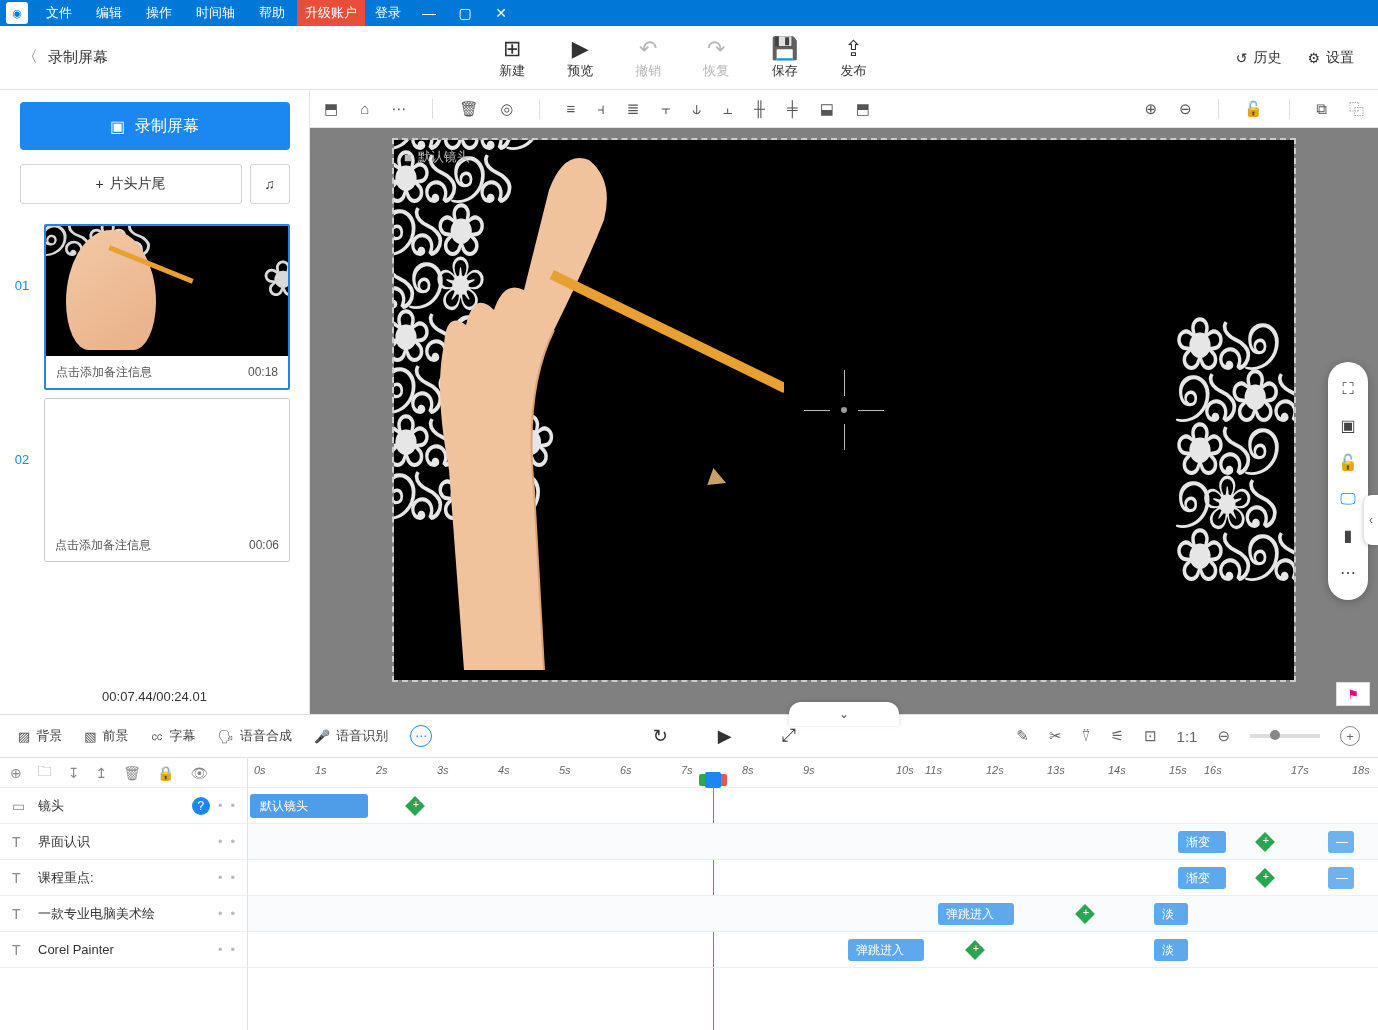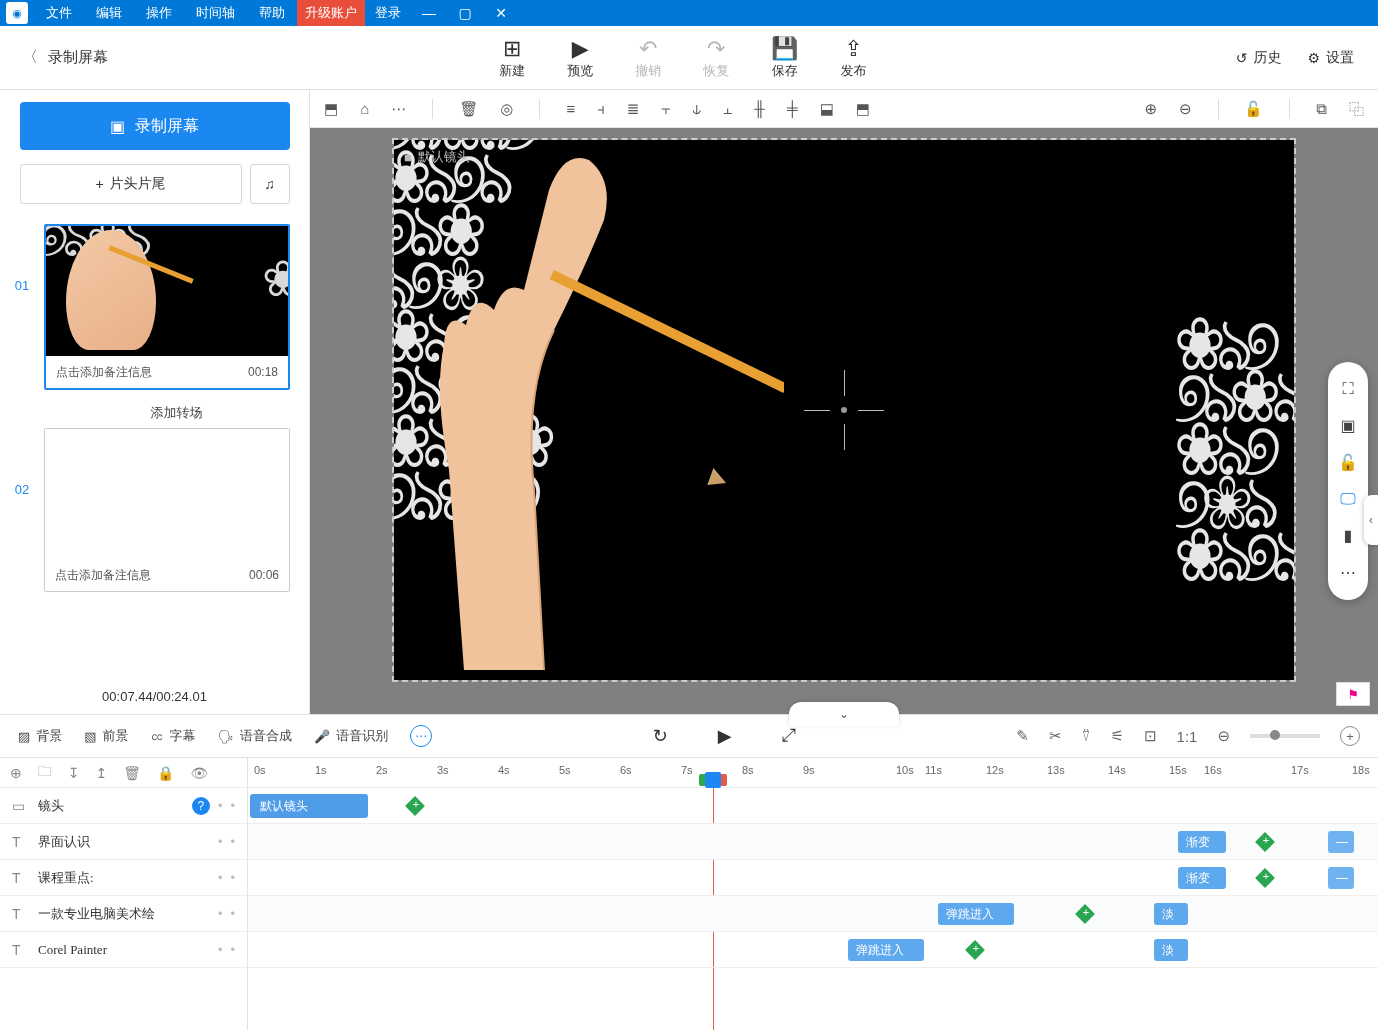--- a/index.html
+++ b/index.html
@@ -57,26 +57,26 @@
 .timeline-bar .tab { display:flex; align-items:center; gap:6px; }
 .timeline-bar .more { width:22px; height:22px; border:1.5px solid #1b87f0; border-radius:50%; color:#1b87f0; display:flex; align-items:center; justify-content:center; font-size:12px; }
 .timeline-bar .center { flex:1; display:flex; justify-content:center; gap:50px; font-size:18px; color:#333; }
 .timeline-bar .right { display:flex; gap:20px; font-size:15px; color:#666; align-items:center; }
 .timeline-bar .right .plus-circ { width:20px; height:20px; border:1.5px solid #888; border-radius:50%; display:flex; align-items:center; justify-content:center; font-size:13px; }
 .timeline { display:flex; height:272px; }
 .track-head { width:248px; border-right:1px solid #e3e3e3; }
 .track-head .tool-row { height:30px; display:flex; align-items:center; gap:16px; padding:0 10px; color:#888; border-bottom:1px solid #eee; font-size:14px; }
 .track-row-head { height:36px; display:flex; align-items:center; padding:0 12px; border-bottom:1px solid #eee; font-size:13px; gap:8px; }
 .track-row-head .ticon { width:18px; color:#888; font-size:14px; }
-.track-row-head .label { flex:1; white-space:nowrap; overflow:hidden; text-overflow:ellipsis;font-family:Liberation Serif, serif; }
+.track-row-head .label { flex:1; white-space:nowrap; overflow:hidden; text-overflow:ellipsis; }
 .track-row-head .help { width:18px; height:18px; background:#1b87f0; color:#fff; border-radius:50%; display:flex; align-items:center; justify-content:center; font-size:12px; }
 .track-row-head .dot { color:#bbb; }
 .track-body { flex:1; position:relative; overflow:hidden; }
 .ruler { height:30px; border-bottom:1px solid #eee; position:relative; font-size:11px; color:#666; }
-.ruler .tick { position:absolute; top:6px; }
+.ruler .tick { position:absolute; top:6px;font-style:italic; }
 .playhead-top { position:absolute; top:14px; width:16px; height:16px; background:#1b87f0; border-radius:2px; }
 .playhead-top::before { content:""; position:absolute; left:-6px; top:2px; width:6px; height:12px; background:#2da84f; border-radius:2px 0 0 2px; }
 .playhead-top::after { content:""; position:absolute; right:-6px; top:2px; width:6px; height:12px; background:#e25b4a; border-radius:0 2px 2px 0; }
 .playhead-line { position:absolute; top:30px; bottom:0; width:1px; background:#e25b4a; }
 .track-row { height:36px; border-bottom:1px solid #eee; position:relative; }
 .track-row.alt { background:#fafbfc; }
 .clip { position:absolute; top:6px; height:24px; border-radius:3px; color:#fff; font-size:12px; display:flex; align-items:center; padding:0 10px; }
 .clip.blue { background:#4f9de8; }
 .diamond { position:absolute; top:11px; width:14px; height:14px; background:#2aa650; transform:rotate(45deg); }
 .diamond.plus::after { content:"+"; position:absolute; transform:rotate(-45deg); color:#fff; font-size:11px; top:-1px; left:3px; }
@@ -174,21 +174,20 @@
             <div class="rose" style="right:-34px;top:34px">❀ঌ</div>
             <div class="thumb-hand"></div>
             <div class="thumb-pencil"></div>
           </div>
           <div class="slide-foot">
             <span>点击添加备注信息</span>
             <span>00:18</span>
           </div>
         </div>
       </div>
-      <div class="transition-label">添加转场</div>
       <div class="slide-item">
         <div class="slide-num">02</div>
         <div class="slide-card">
           <div class="slide-thumb" style="background:#fff"></div>
           <div class="slide-foot">
             <span>点击添加备注信息</span>
             <span>00:06</span>
           </div>
         </div>
       </div>

